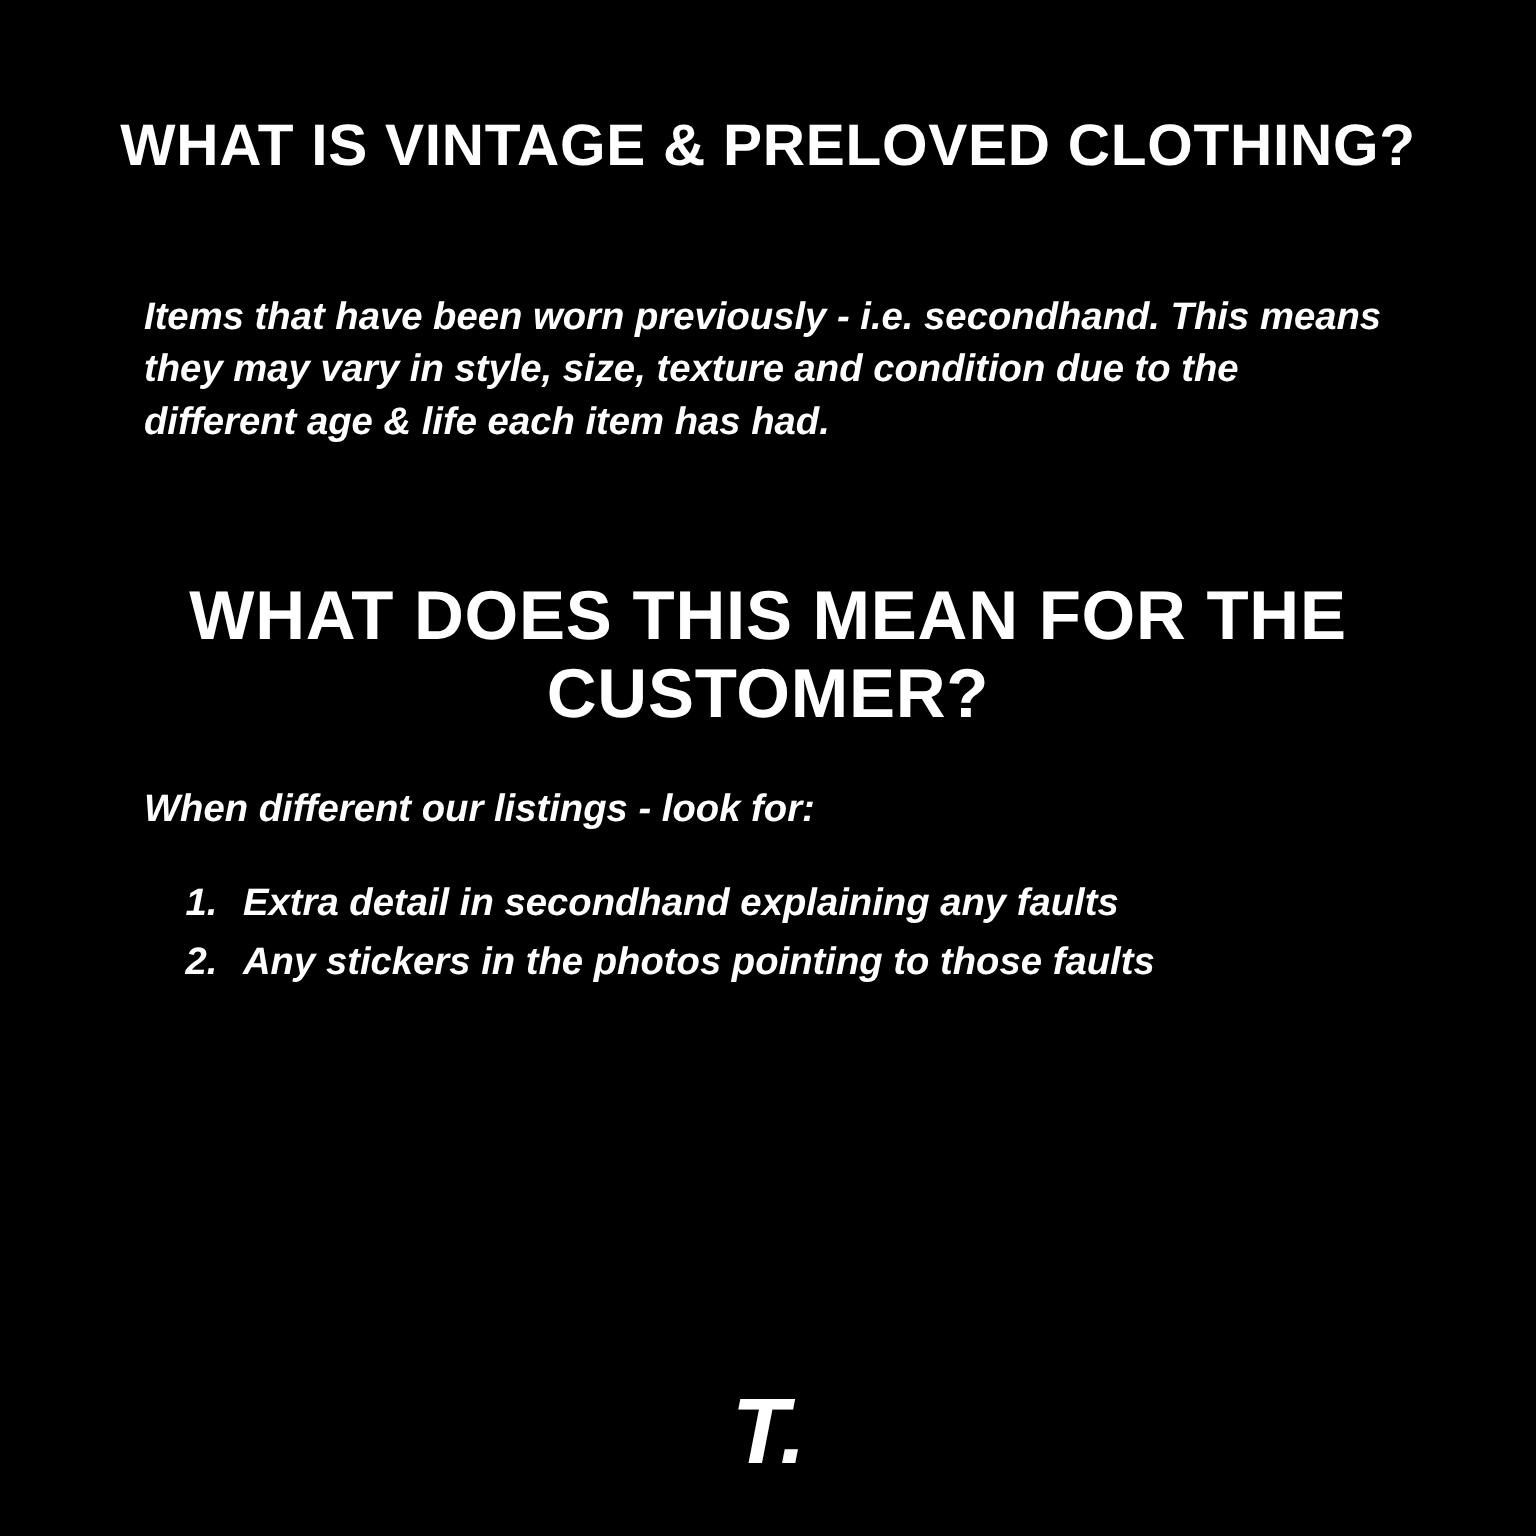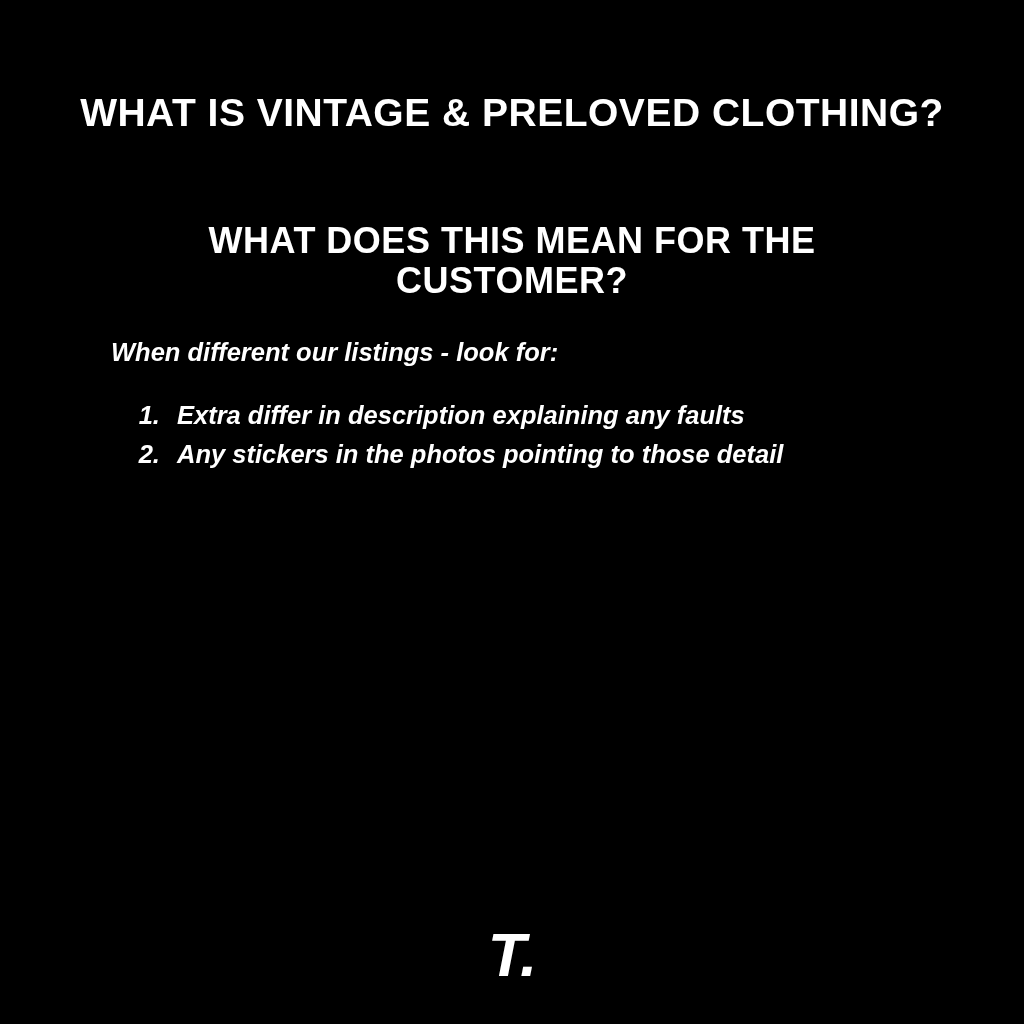--- a/index.html
+++ b/index.html
@@ -12,37 +12,37 @@
     background: #000000;
     color: #ffffff;
     font-family: "Liberation Sans", sans-serif;
     overflow: hidden;
   }
   .page {
     position: relative;
     width: 1024px;
     height: 1024px;
     box-sizing: border-box;
-    padding: 15px;
+    padding: 0;
   }
   .heading {
     font-weight: bold;
     font-style: normal;
     text-align: center;
     letter-spacing: 0.5px;
     line-height: 1.12;
     color: #ffffff;
   }
   .h1 {
     font-size: 39px;
     margin: 0;
     padding: 76px 40px 0 40px;
   }
   .h2 {
-    font-size: 36px;
+    font-size: 46px;
     margin: 0;
     padding: 0 120px;
   }
   .body-text {
     font-style: italic;
     font-weight: bold;
     font-size: 25.5px;
     line-height: 1.38;
     color: #ffffff;
     margin: 0;
@@ -86,32 +86,35 @@
     font-family: "Liberation Sans", sans-serif;
   }
 </style>
 </head>
 <body>
 
 <div class="page">
 
   <h1 class="heading h1">WHAT IS VINTAGE &amp; PRELOVED CLOTHING?</h1>
 
+  <div class="para-block p1">
+    <p class="body-text">Items that have been worn previously - i.e. secondhand. This means they may vary in style, size, texture and condition due to the different age &amp; life each item has had.</p>
+  </div>
 
   <div class="h2-block">
     <h2 class="heading h2">WHAT DOES THIS MEAN FOR THE CUSTOMER?</h2>
   </div>
 
 
   <div class="para-block p3">
     <p class="body-text">When different our listings - look for:</p>
   </div>
 
   <ol class="checklist">
-    <li>Extra differ in description explaining any faults</li>
-    <li>Any stickers in the photos pointing to those detail</li>
+    <li>Extra detail in secondhand explaining any faults</li>
+    <li>Any stickers in the photos pointing to those faults</li>
   </ol>
 
   <div class="logo">
     <span class="logo-mark">T.</span>
   </div>
 
 </div>
 
 </body></html>

